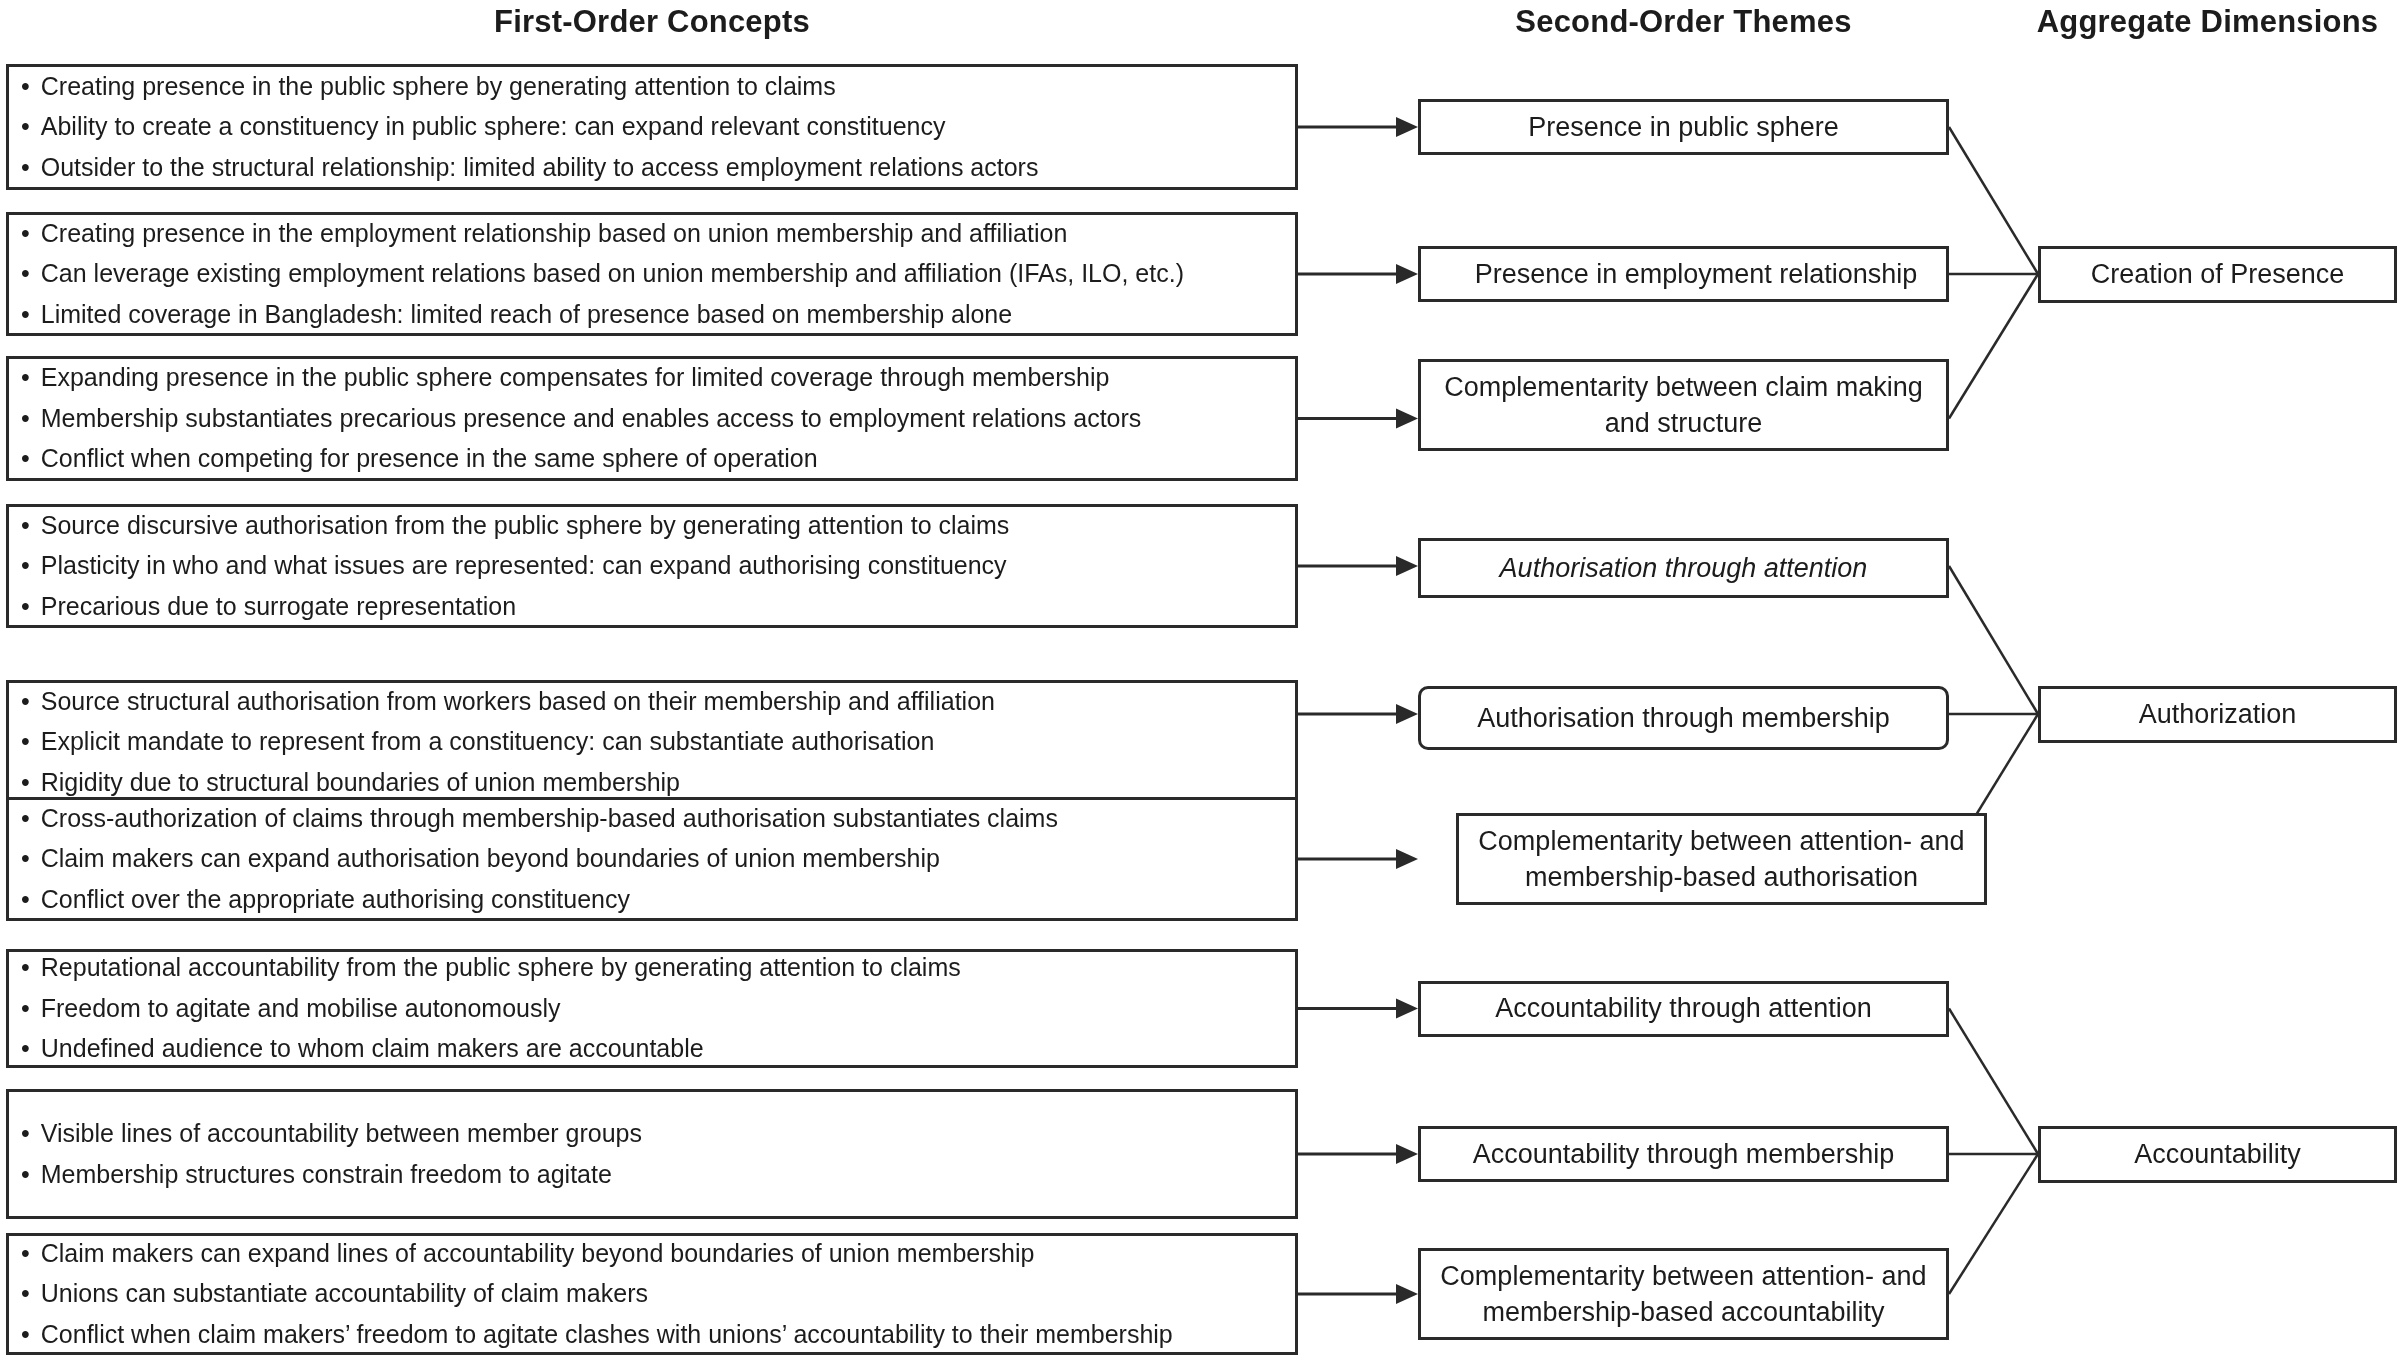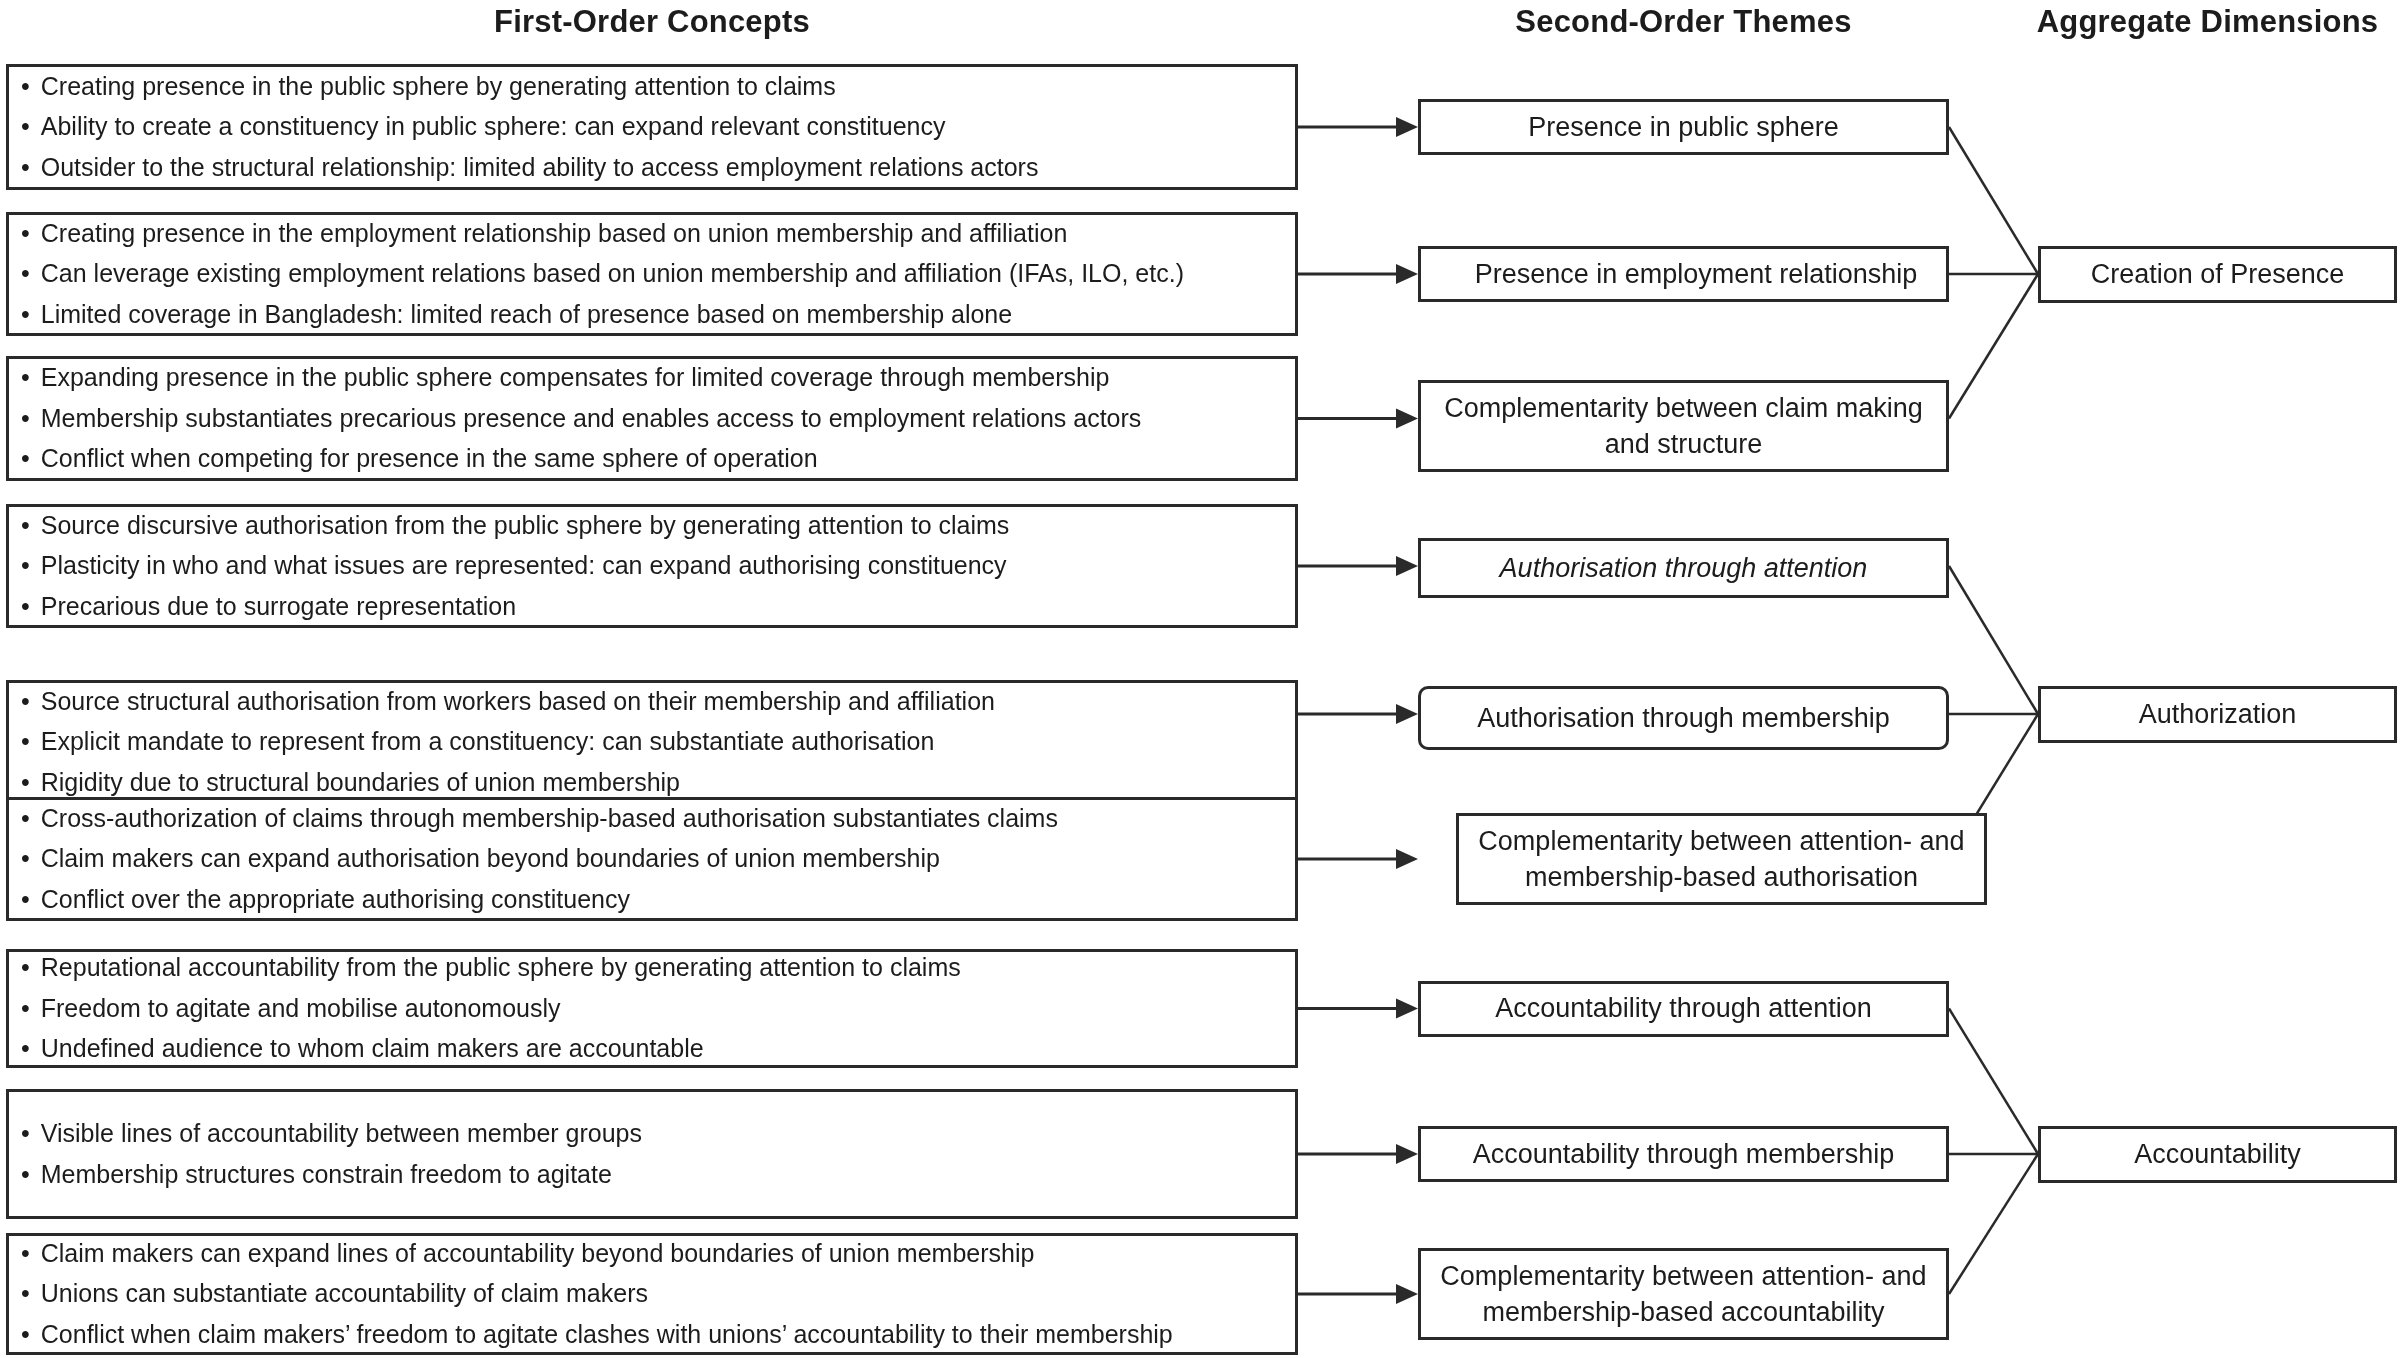--- a/index.html
+++ b/index.html
@@ -86,21 +86,21 @@
         <div class="bullet-line">Limited coverage in Bangladesh: limited reach of presence based on membership alone</div>
       </div>
       <div class="box theme-box" style="left: 1418px; top: 246px; width: 531px; height: 56px; padding-left: 25px;">
         <div class="theme-label">Presence in employment relationship</div>
       </div>
       <div class="box concept-box" style="left: 6px; top: 356px; width: 1292px; height: 125px;">
         <div class="bullet-line">Expanding presence in the public sphere compensates for limited coverage through membership</div>
         <div class="bullet-line">Membership substantiates precarious presence and enables access to employment relations actors</div>
         <div class="bullet-line">Conflict when competing for presence in the same sphere of operation</div>
       </div>
-      <div class="box theme-box" style="left: 1418px; top: 380px; width: 531px; height: 92px;">
+      <div class="box theme-box" style="left: 1418px; top: 359px; width: 531px; height: 92px;">
         <div class="theme-label">Complementarity between claim making and structure</div>
       </div>
       <div class="box agg-box" style="left: 2038px; top: 245.5px; width: 359px; height: 57px;">
         <div class="agg-label">Creation of Presence</div>
       </div>
       <div class="box concept-box" style="left: 6px; top: 504px; width: 1292px; height: 124px;">
         <div class="bullet-line">Source discursive authorisation from the public sphere by generating attention to claims</div>
         <div class="bullet-line">Plasticity in who and what issues are represented: can expand authorising constituency</div>
         <div class="bullet-line">Precarious due to surrogate representation</div>
       </div>

